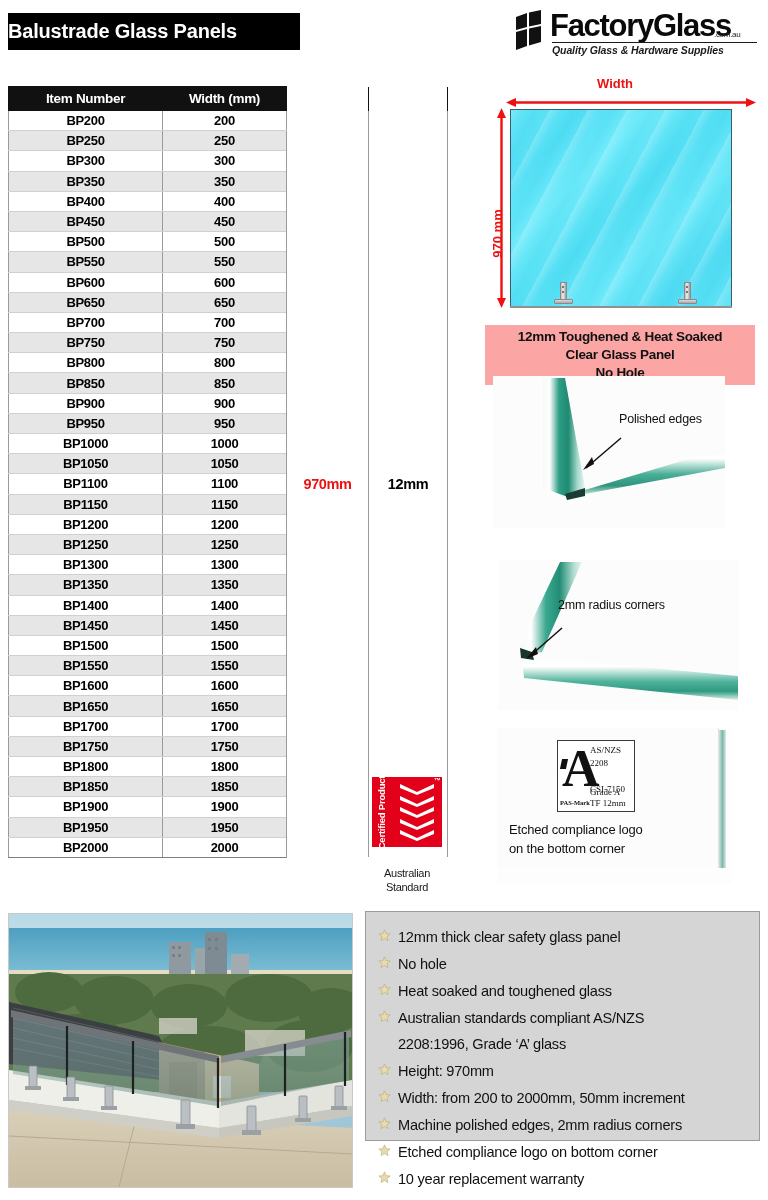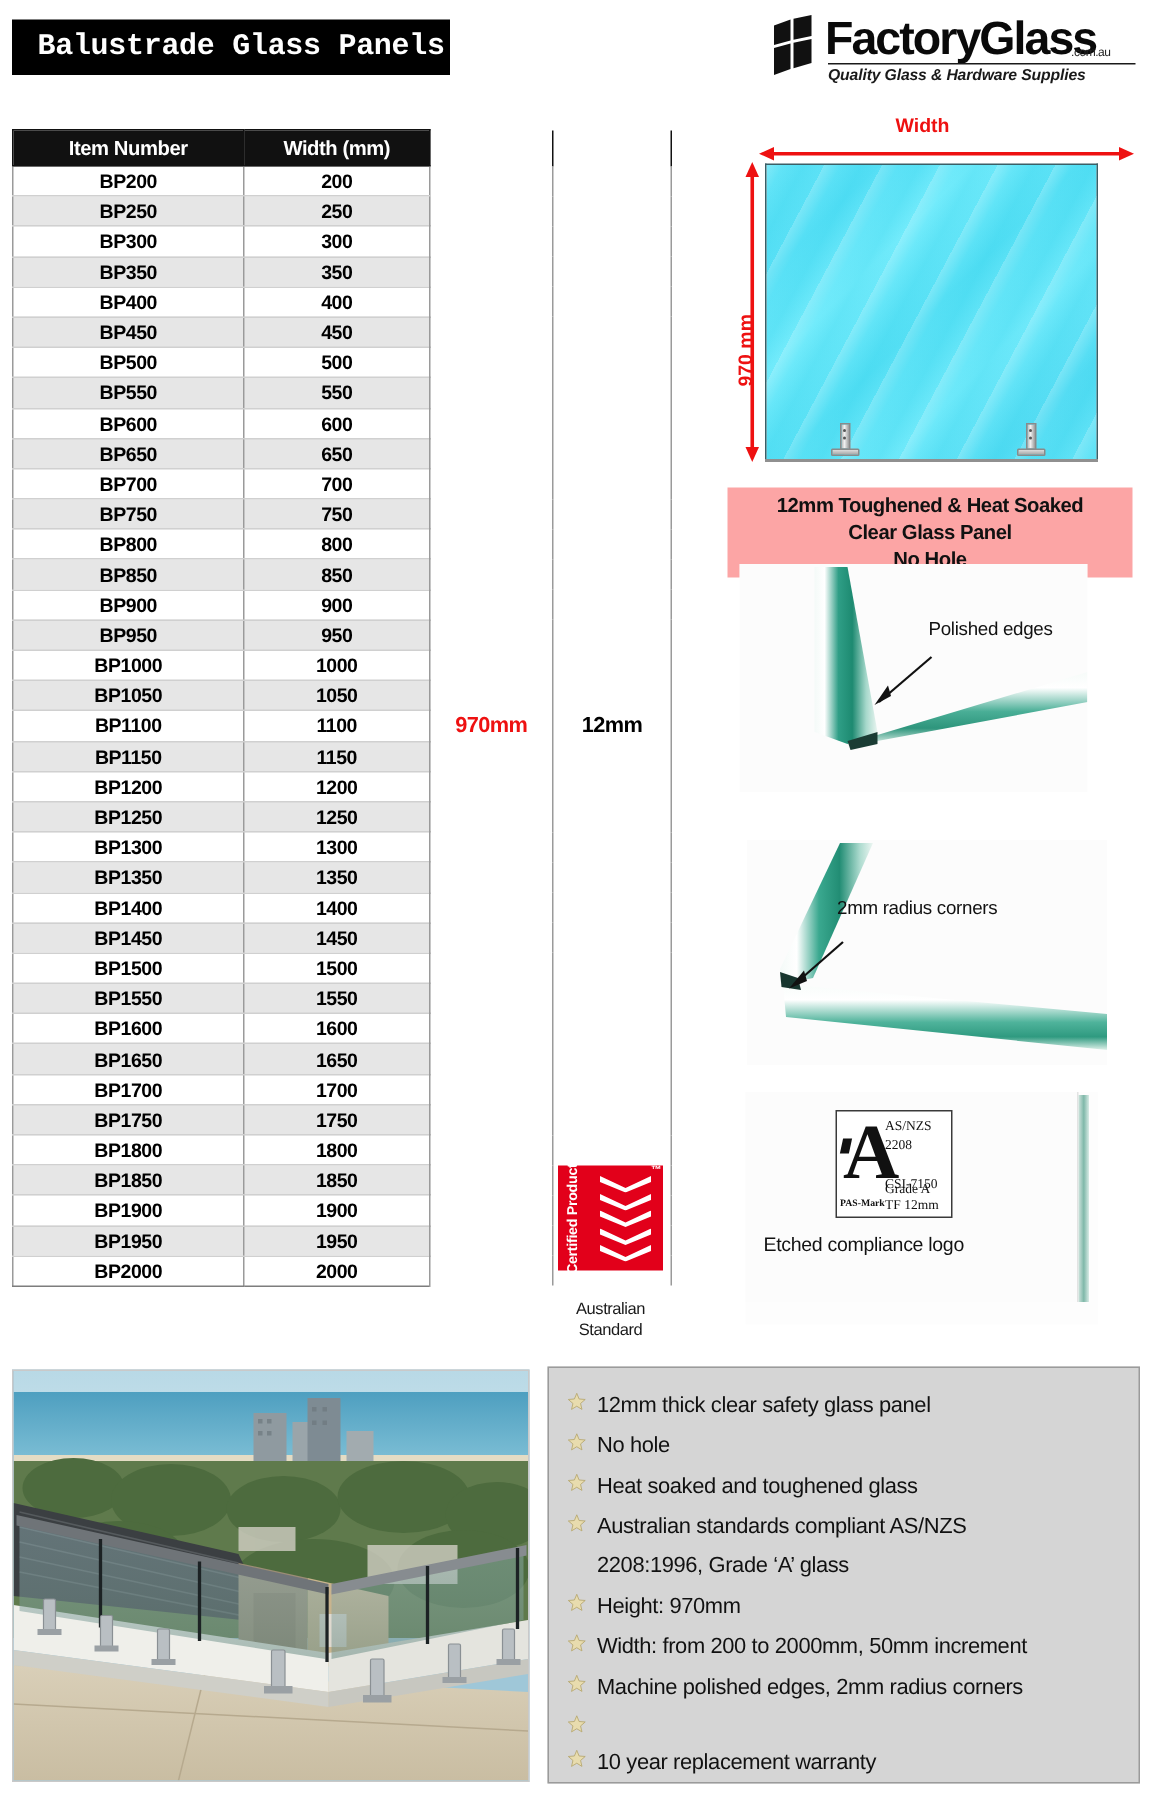--- a/index.html
+++ b/index.html
@@ -22,22 +22,20 @@
     left: 8px; top: 13px;
     width: 292px; height: 37px;
     background: #000000;
     display: flex; align-items: center;
   }
   #title-banner .ttl {
     color: #ffffff;
     font-size: 20px;
     font-weight: bold;
     letter-spacing: -0.2px;
-    padding-left: 17px;
-    font-family: Liberation Mono, monospace;
   }
 
   
   #logo {
     position: absolute;
     left: 514px; top: 8px;
     width: 246px; height: 50px;
   }
   #logo-mark {
     position: absolute; left: 0px; top: 2px;
@@ -324,21 +322,21 @@
     width: 345px; height: 275px;
     border: 1px solid #c9c9c9;
     overflow: hidden;
     background: #9fc7d8;
   }
 
   
   #features {
     position: absolute;
     left: 365px; top: 911px;
-    width: 395px; height: 278px;
+    width: 395px; height: 230px;
     background: #d5d5d5;
     border: 1px solid #9b9b9b;
     padding: 12px 10px 0 12px;
   }
   .feat-row {
     display: flex;
     align-items: flex-start;
     margin-bottom: 1px;
   }
   .feat-star {
@@ -686,20 +684,21 @@
       <div class="etch-line" style="top:4px;">AS/NZS</div>
       <div class="etch-line" style="top:17px;">2208</div>
       <div class="etch-line" style="top:46px;">Grade A</div>
       <div class="etch-line" style="top:43px;">CSI-7150</div>
       <div class="etch-line" style="top:57px;">TF 12mm</div>
       <div id="etch-pas">PAS-Mark</div>
     </div>
 
     <div id="etch-caption">
       <div>Etched compliance logo</div>
+      <div>on the bottom corner</div>
     </div>
   </div>
 
   <div id="balcony-photo">
     <svg width="343" height="273" viewBox="0 0 343 273">
       <defs>
         <linearGradient id="sky" x1="0" y1="0" x2="0" y2="1">
           <stop offset="0%" stop-color="#b8d9e6"></stop>
           <stop offset="100%" stop-color="#cfe4ec"></stop>
         </linearGradient>
@@ -854,20 +853,21 @@
         <div class="feat-row">
           <div class="feat-star"><svg width="13" height="13" viewBox="0 0 24 24">
               <path d="M12 1.6 L14.9 8.6 L22.4 9.2 L16.7 14.1 L18.4 21.4 L12 17.5 L5.6 21.4 L7.3 14.1 L1.6 9.2 L9.1 8.6 Z" fill="#e8dcae" stroke="#b7a871" stroke-width="1.1"></path>
             </svg></div>
           <div class="feat-text">Machine polished edges, 2mm radius corners</div>
         </div>
         <div class="feat-row">
           <div class="feat-star"><svg width="13" height="13" viewBox="0 0 24 24">
               <path d="M12 1.6 L14.9 8.6 L22.4 9.2 L16.7 14.1 L18.4 21.4 L12 17.5 L5.6 21.4 L7.3 14.1 L1.6 9.2 L9.1 8.6 Z" fill="#e8dcae" stroke="#b7a871" stroke-width="1.1"></path>
             </svg></div>
+          <div class="feat-text">Etched compliance logo on bottom corner</div>
         </div>
         <div class="feat-row">
           <div class="feat-star"><svg width="13" height="13" viewBox="0 0 24 24">
               <path d="M12 1.6 L14.9 8.6 L22.4 9.2 L16.7 14.1 L18.4 21.4 L12 17.5 L5.6 21.4 L7.3 14.1 L1.6 9.2 L9.1 8.6 Z" fill="#e8dcae" stroke="#b7a871" stroke-width="1.1"></path>
             </svg></div>
           <div class="feat-text">10 year replacement warranty</div>
         </div>
       </div>
   </div>
 

